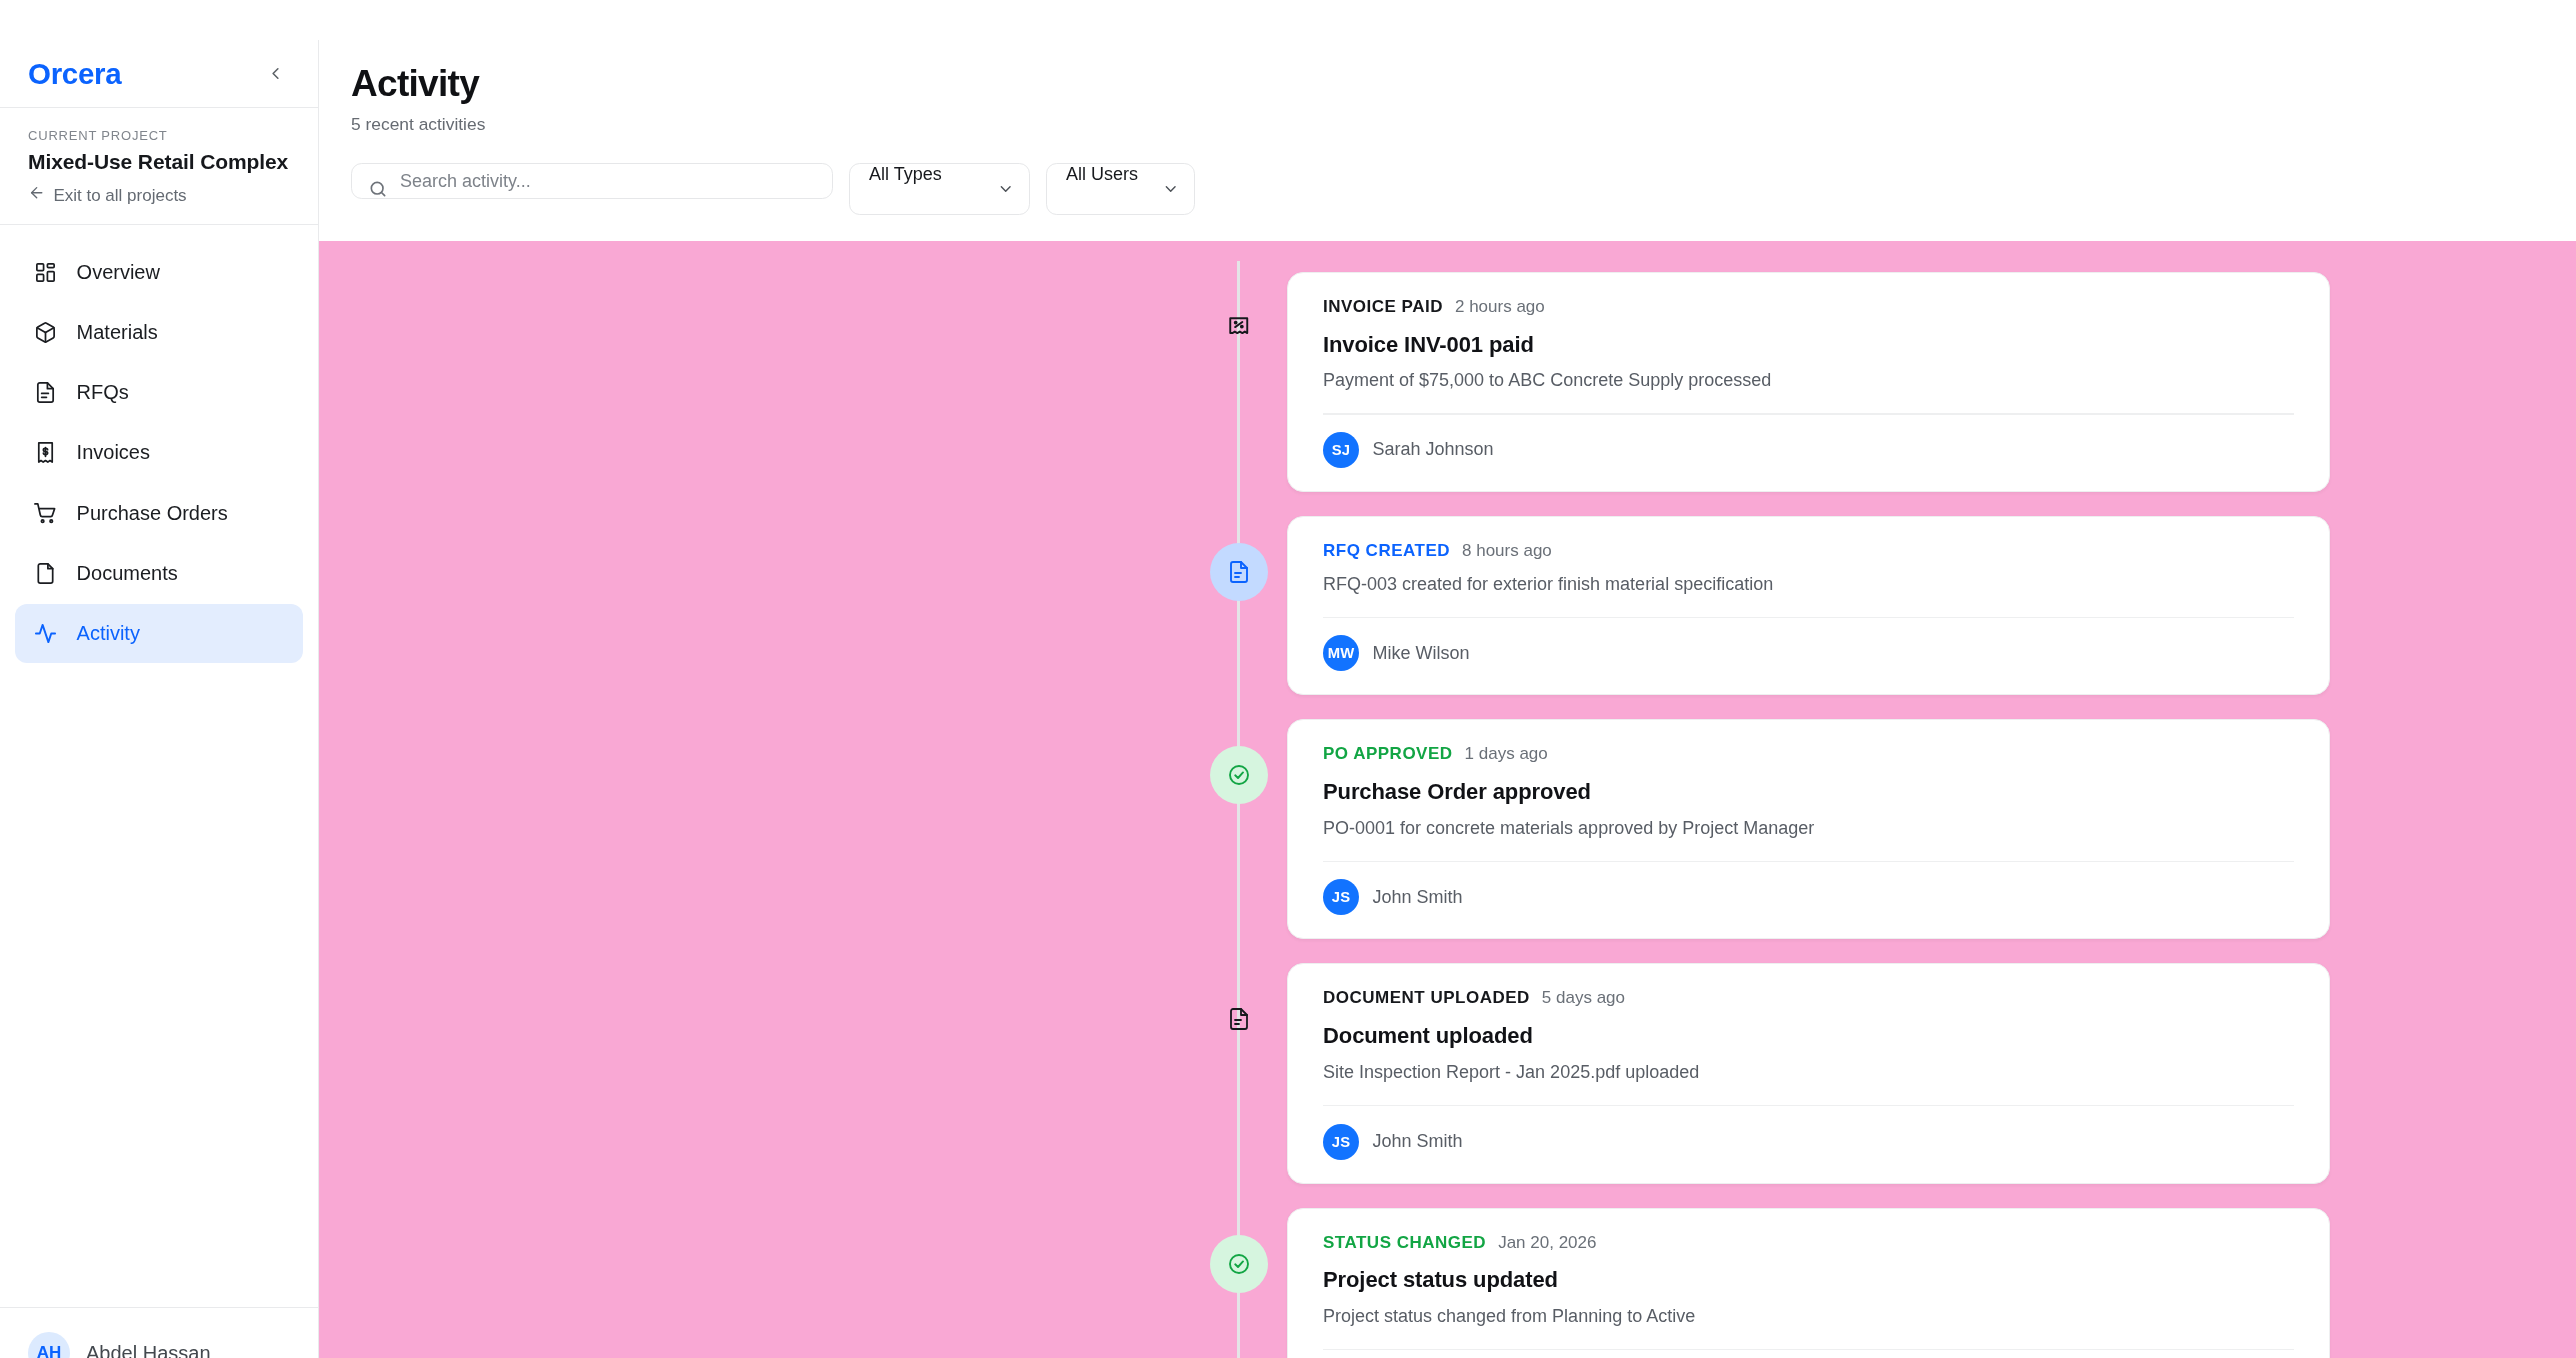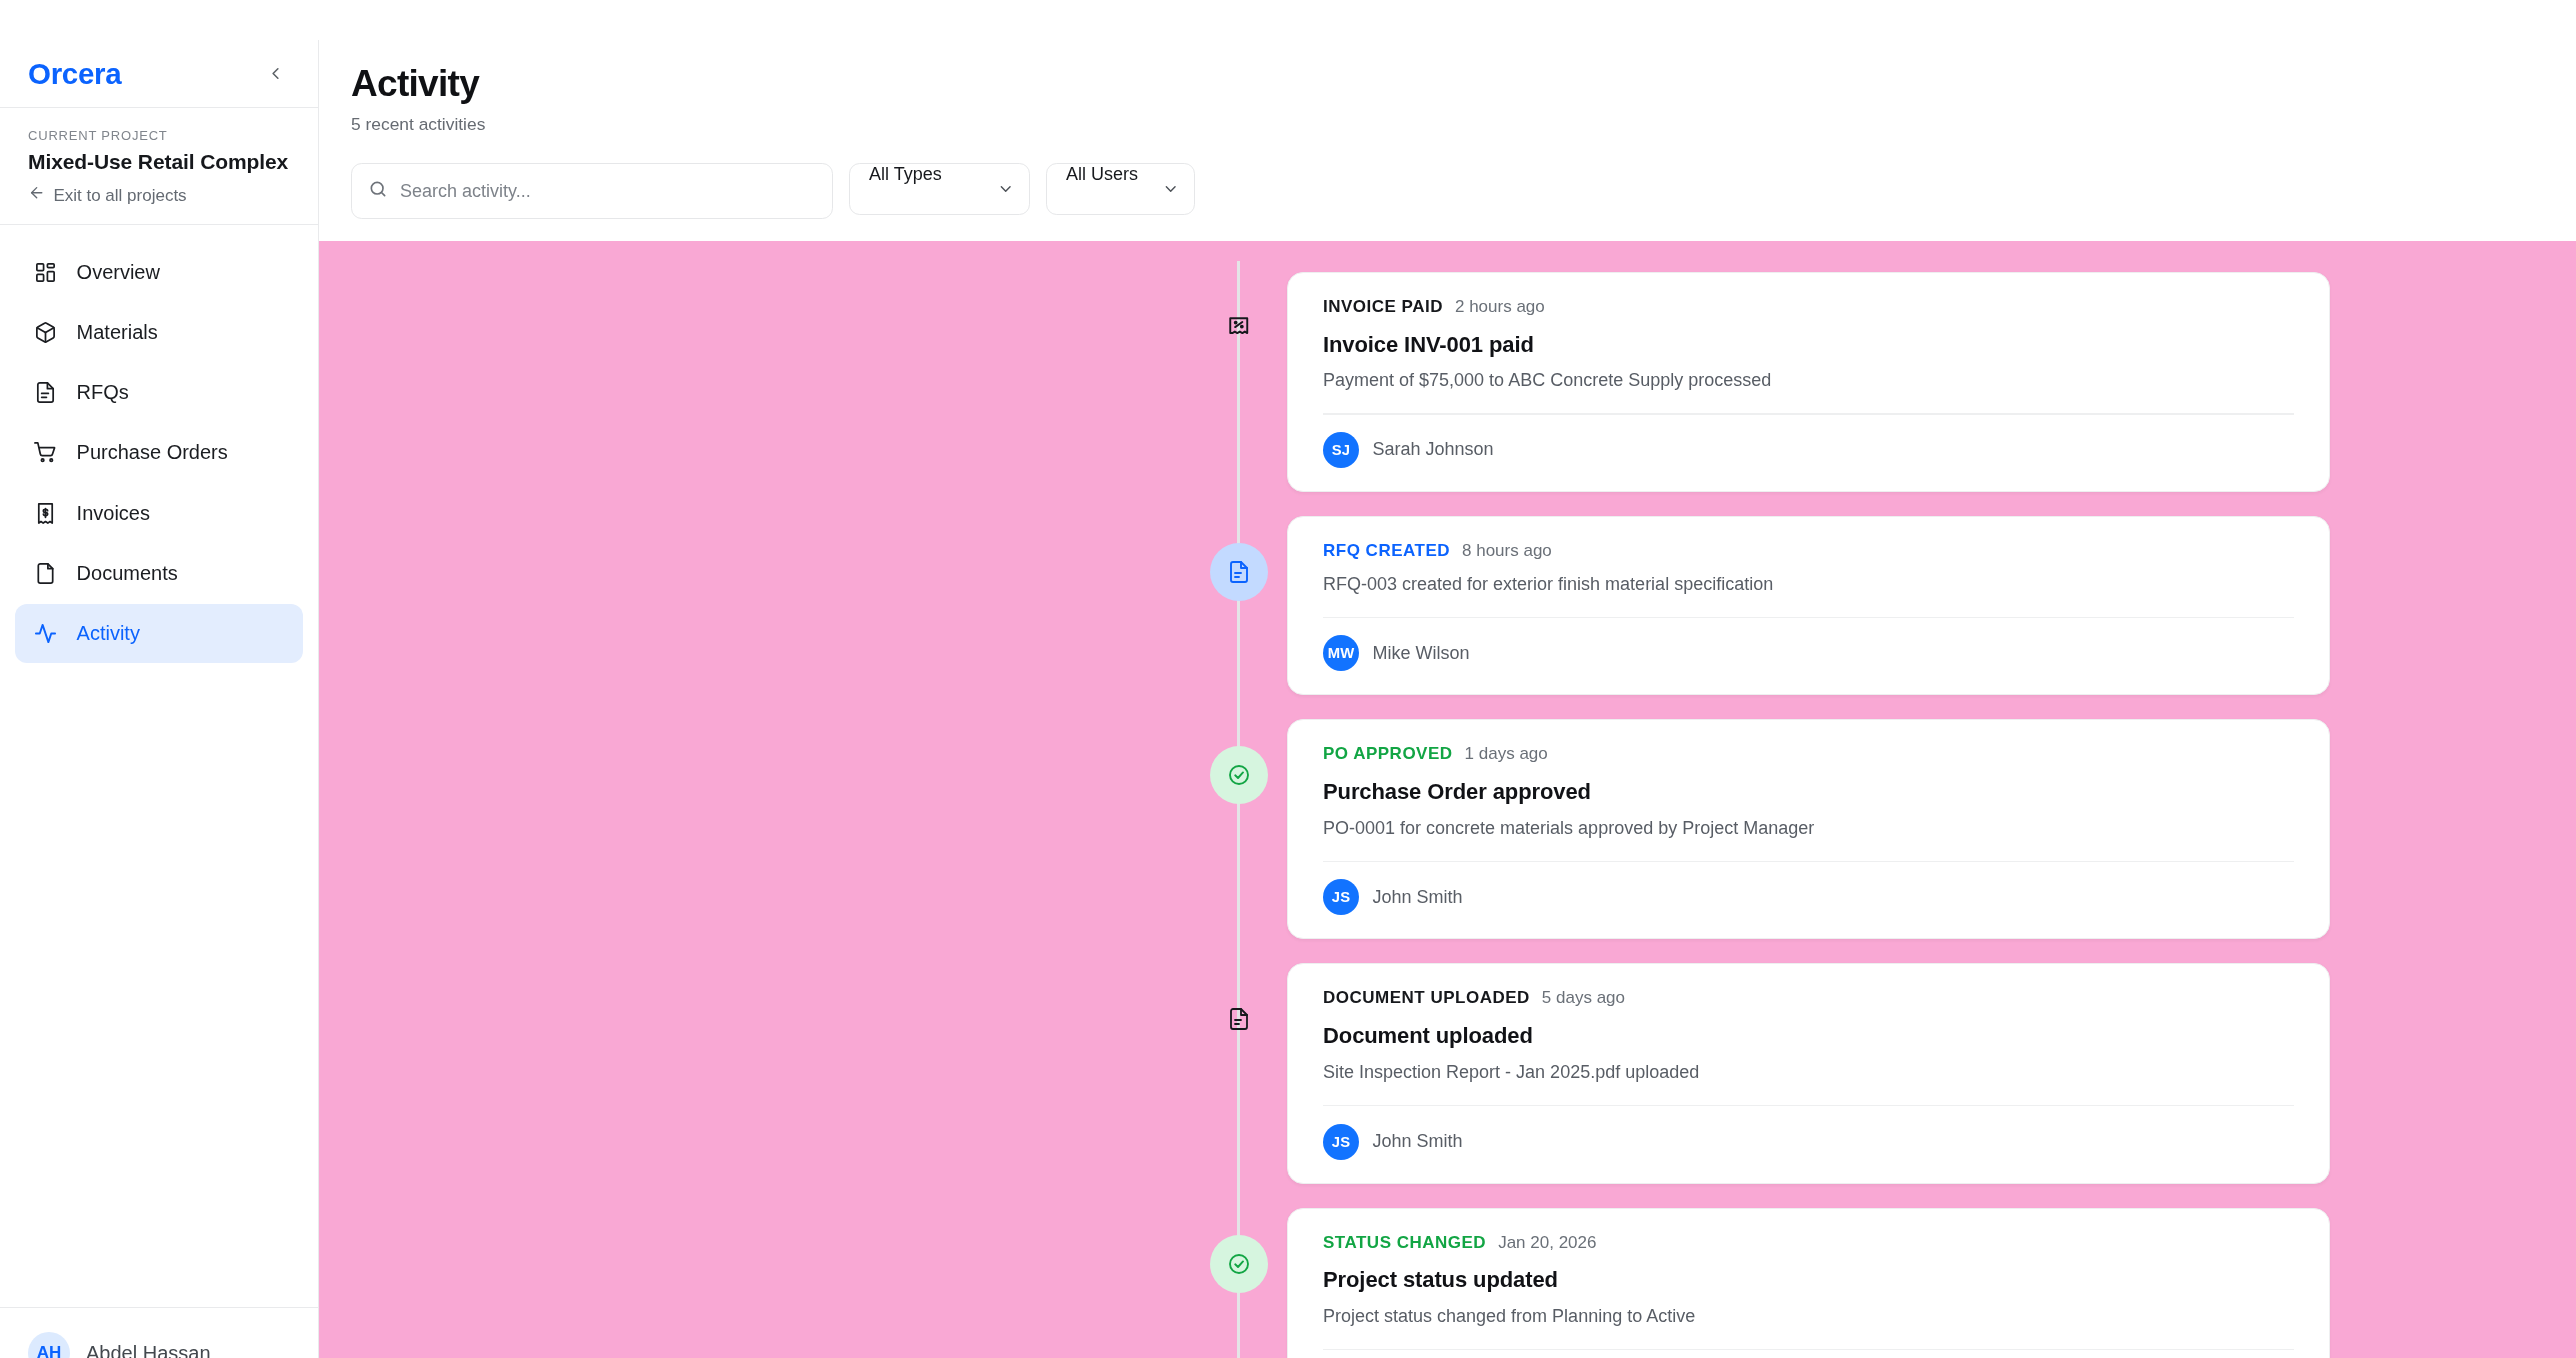--- a/index.html
+++ b/index.html
@@ -101,21 +101,21 @@
     background: #ffffff;
   }
   .search-wrap {
     position: relative; width: 482px; height: 52px;
   }
   .search-ico {
     position: absolute; left: 17.4px; top: 50%; transform: translateY(-50%);
     color: #6d7279; display: flex;
   }
   .search-input {
-    width: 100%; height: 56px;
+    width: 100%; height: 36px;
     border: 1.3px solid #e6e7e9; border-radius: 10.7px;
     background: #ffffff;
     padding: 0 14.8px 0 48px;
     font-size: 18px; color: #1b1d21;
     font-family: "Liberation Sans", sans-serif;
     outline: none;
   }
   .search-input::placeholder { color: #7e838a; }
 
   .select-wrap {
@@ -271,37 +271,37 @@
               <line x1="8" y1="13" x2="15" y2="13"></line>
               <line x1="8" y1="17" x2="13" y2="17"></line>
             </svg>
         </span>
         <span>RFQs</span>
       </div>
 
       <div class="nav-item">
         <span class="nav-ico">
           <svg width="23" height="23" viewBox="0 0 24 24" fill="none" stroke="currentColor" stroke-width="1.8" stroke-linecap="round" stroke-linejoin="round">
+              <path d="M5 2h14v20l-2.3-1.6L14.4 22l-2.4-1.6L9.6 22l-2.3-1.6L5 22z"></path>
+              <line x1="12" y1="7" x2="12" y2="16"></line>
+              <path d="M14.2 9.1c0-.9-1-1.5-2.2-1.5s-2.2.6-2.2 1.5S10.8 11 12 11s2.2.7 2.2 1.6-1 1.5-2.2 1.5-2.2-.6-2.2-1.5"></path>
+            </svg>
+        </span>
+        <span>Invoices</span>
+      </div>
+
+      <div class="nav-item">
+        <span class="nav-ico">
+          <svg width="23" height="23" viewBox="0 0 24 24" fill="none" stroke="currentColor" stroke-width="1.8" stroke-linecap="round" stroke-linejoin="round">
               <circle cx="9" cy="20" r="1.3"></circle>
               <circle cx="18" cy="20" r="1.3"></circle>
               <path d="M1 2h3l2.6 11.6a2 2 0 0 0 2 1.6h8.7a2 2 0 0 0 2-1.6L21.5 7H5.3"></path>
             </svg>
         </span>
         <span>Purchase Orders</span>
-      </div>
-
-      <div class="nav-item">
-        <span class="nav-ico">
-          <svg width="23" height="23" viewBox="0 0 24 24" fill="none" stroke="currentColor" stroke-width="1.8" stroke-linecap="round" stroke-linejoin="round">
-              <path d="M5 2h14v20l-2.3-1.6L14.4 22l-2.4-1.6L9.6 22l-2.3-1.6L5 22z"></path>
-              <line x1="12" y1="7" x2="12" y2="16"></line>
-              <path d="M14.2 9.1c0-.9-1-1.5-2.2-1.5s-2.2.6-2.2 1.5S10.8 11 12 11s2.2.7 2.2 1.6-1 1.5-2.2 1.5-2.2-.6-2.2-1.5"></path>
-            </svg>
-        </span>
-        <span>Invoices</span>
       </div>
 
       <div class="nav-item">
         <span class="nav-ico">
           <svg width="23" height="23" viewBox="0 0 24 24" fill="none" stroke="currentColor" stroke-width="1.8" stroke-linecap="round" stroke-linejoin="round">
               <path d="M14.5 2H6.5a2 2 0 0 0-2 2v16a2 2 0 0 0 2 2h11a2 2 0 0 0 2-2V7z"></path>
               <polyline points="14.5 2 14.5 7 19.5 7"></polyline>
             </svg>
         </span>
         <span>Documents</span>

